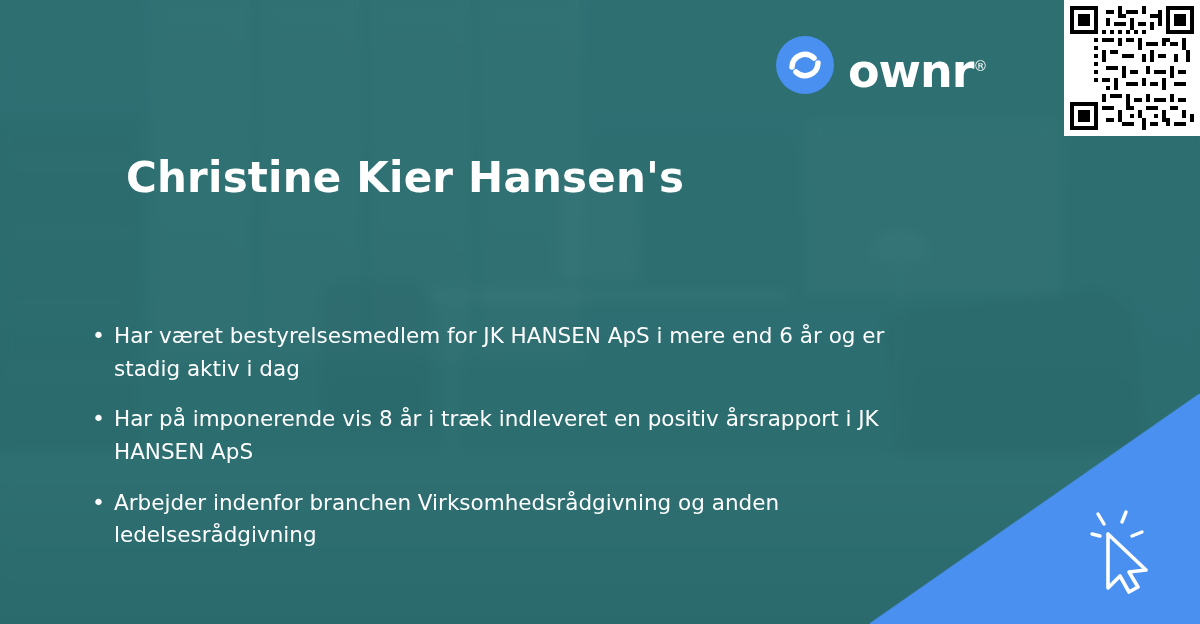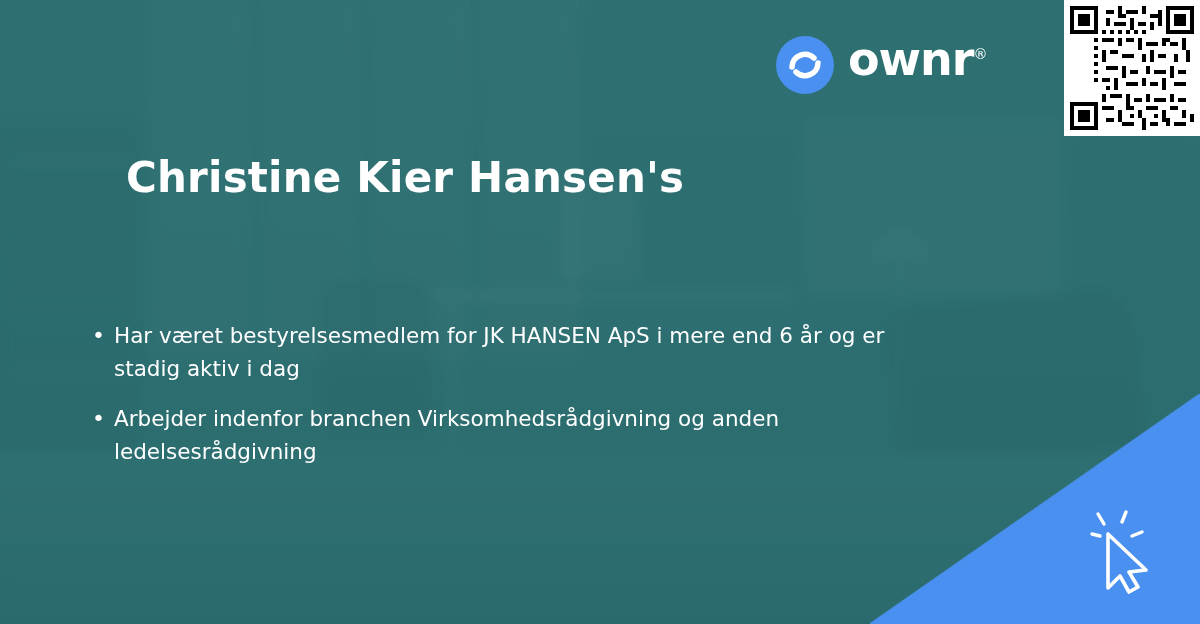--- a/index.html
+++ b/index.html
@@ -142,21 +142,21 @@
     position: absolute;
     right: 38px; bottom: 30px;
     width: 74px; height: 84px;
   }
 
   
   .logo {
     position: absolute;
     left: 776px; top: 36px;
     display: flex;
-    align-items: flex-start;
+    align-items: flex-end;
     gap: 14px;
   }
   .logo-mark {
     width: 58px; height: 58px;
   }
   .logo-word {
     color: #ffffff;
     font-size: 46px;
     font-weight: bold;
     letter-spacing: -1px;
@@ -382,16 +382,17 @@
       </g>
     </svg>
   </div>
 
   <div class="headline">
     <div class="l1">Christine Kier Hansen's</div>
   </div>
 
   <ul class="bullets">
     <li>Har været bestyrelsesmedlem for JK HANSEN ApS i mere end 6 år og er stadig aktiv i dag</li>
+    <li>Har på imponerende vis 8 år i træk indleveret en positiv årsrapport i JK HANSEN ApS</li>
     <li>Arbejder indenfor branchen Virksomhedsrådgivning og anden ledelsesrådgivning</li>
   </ul>
 
 </div>
 
 </body></html>

